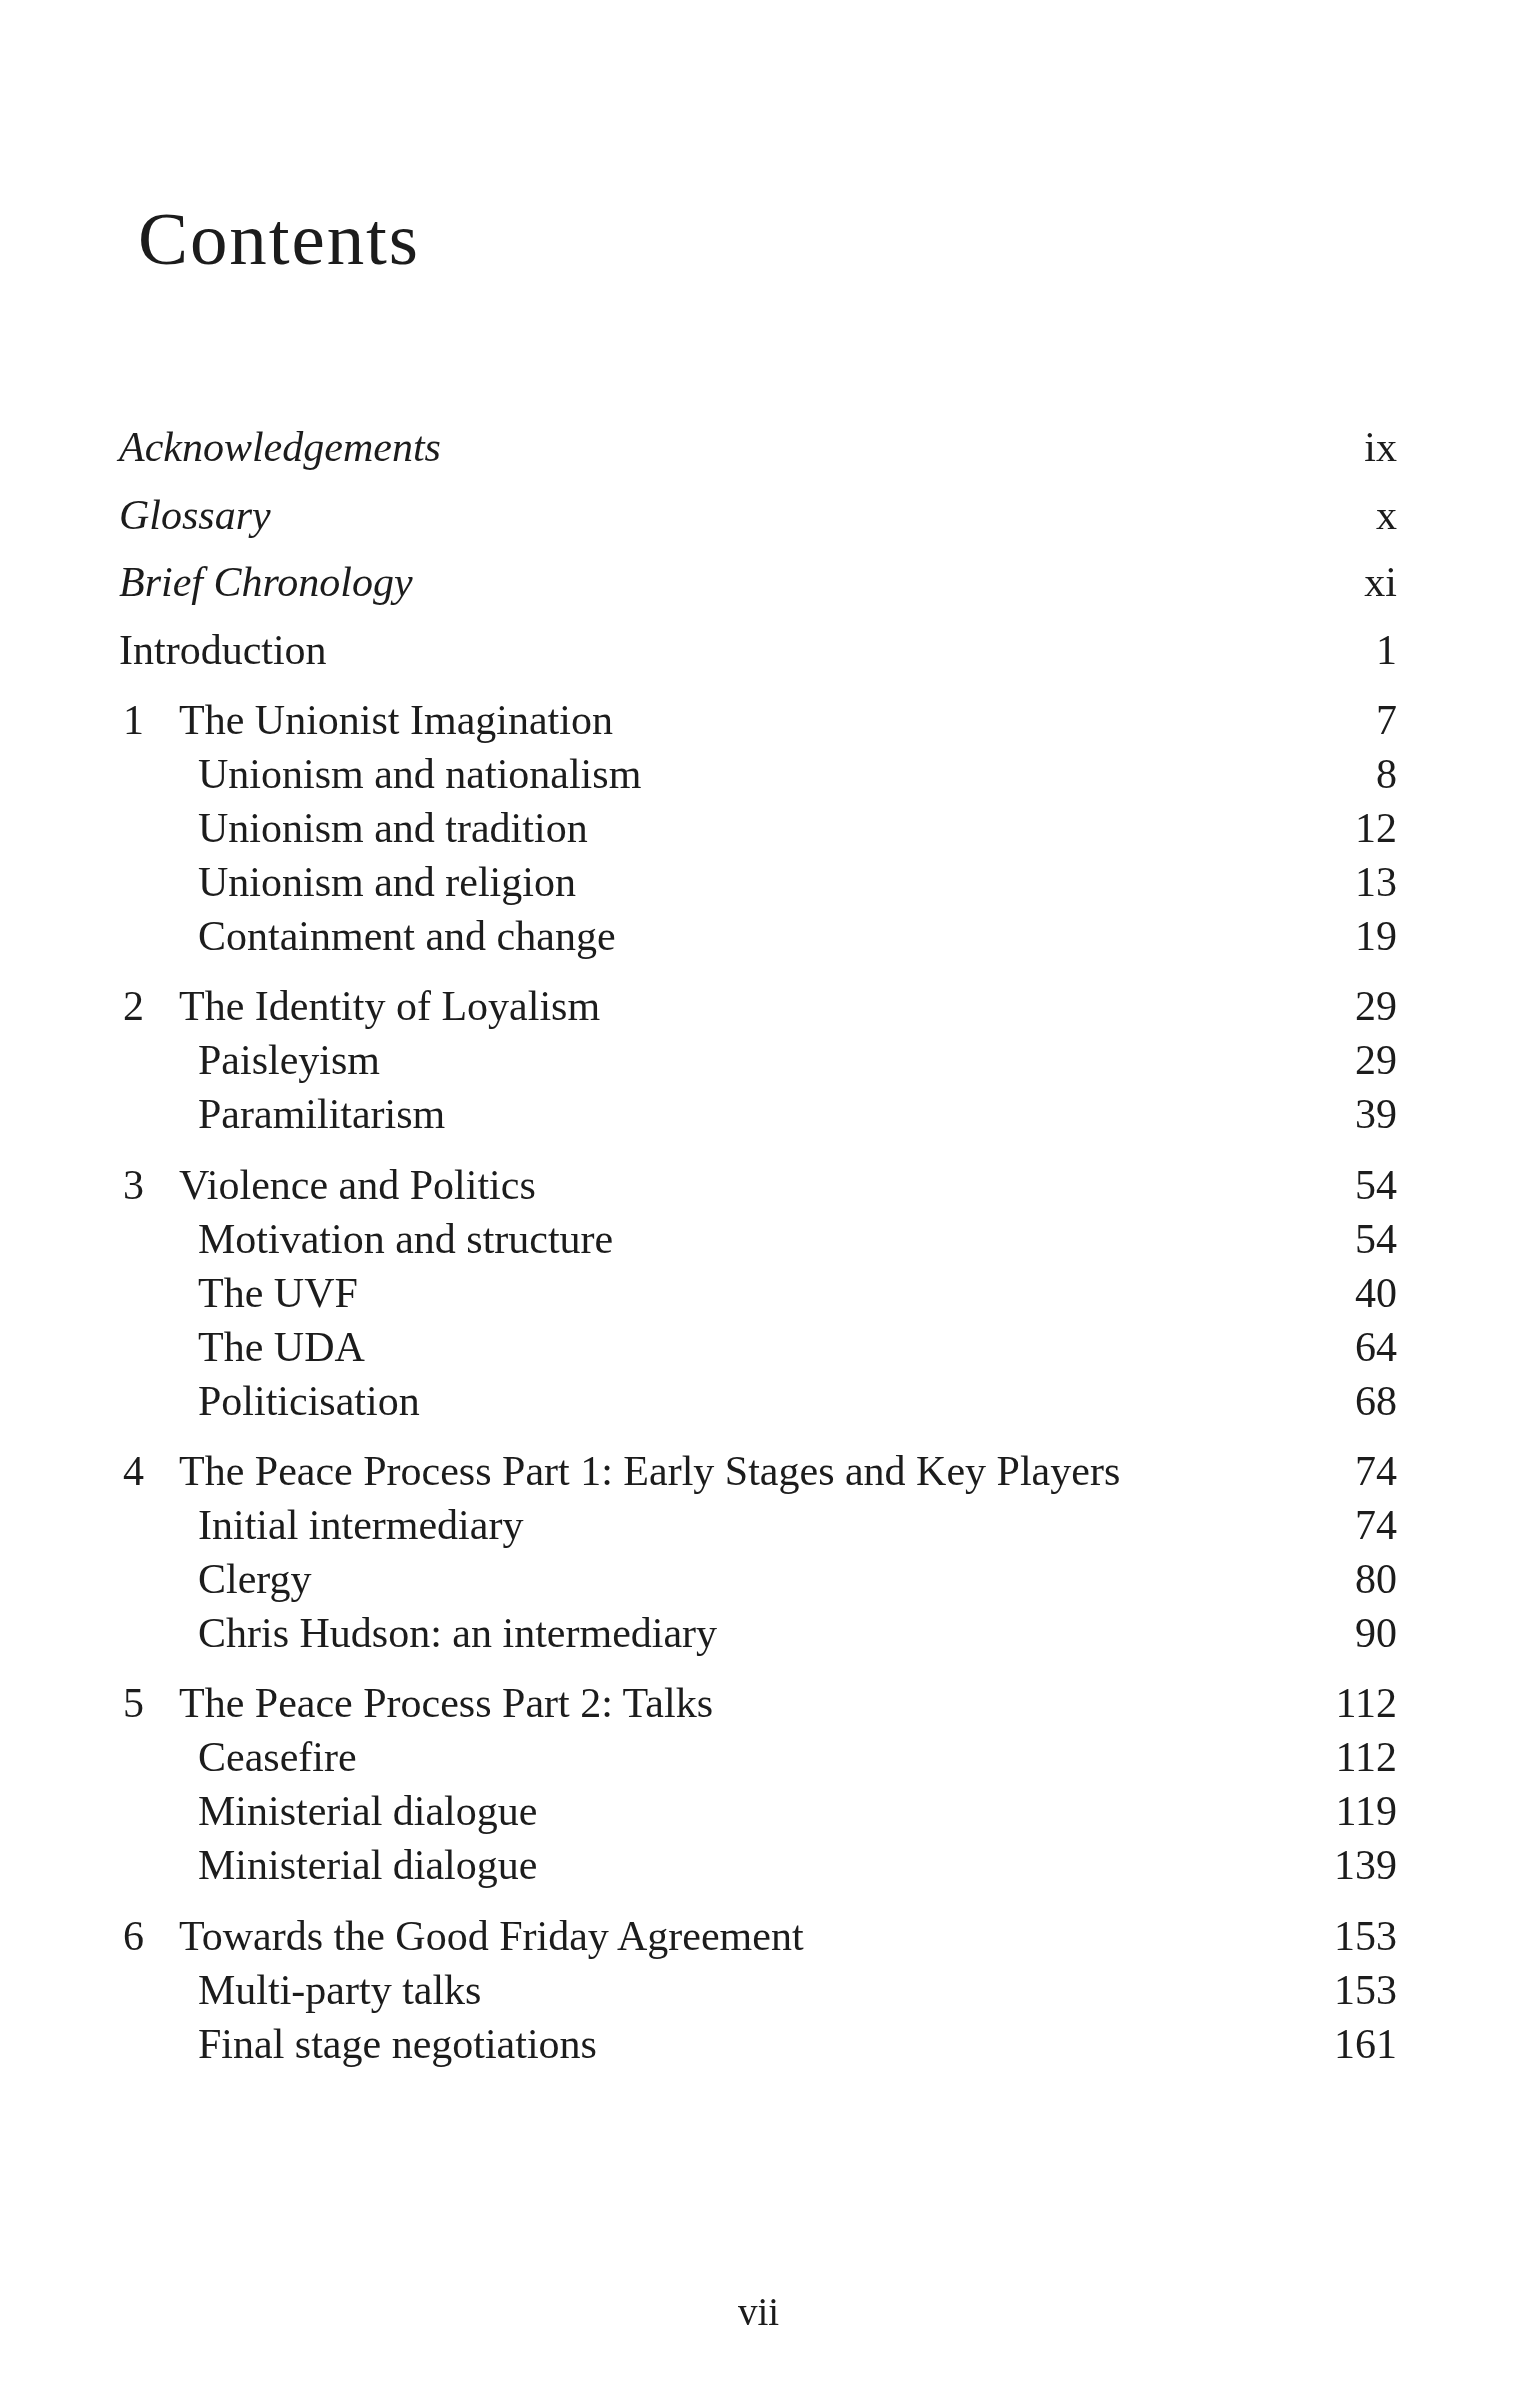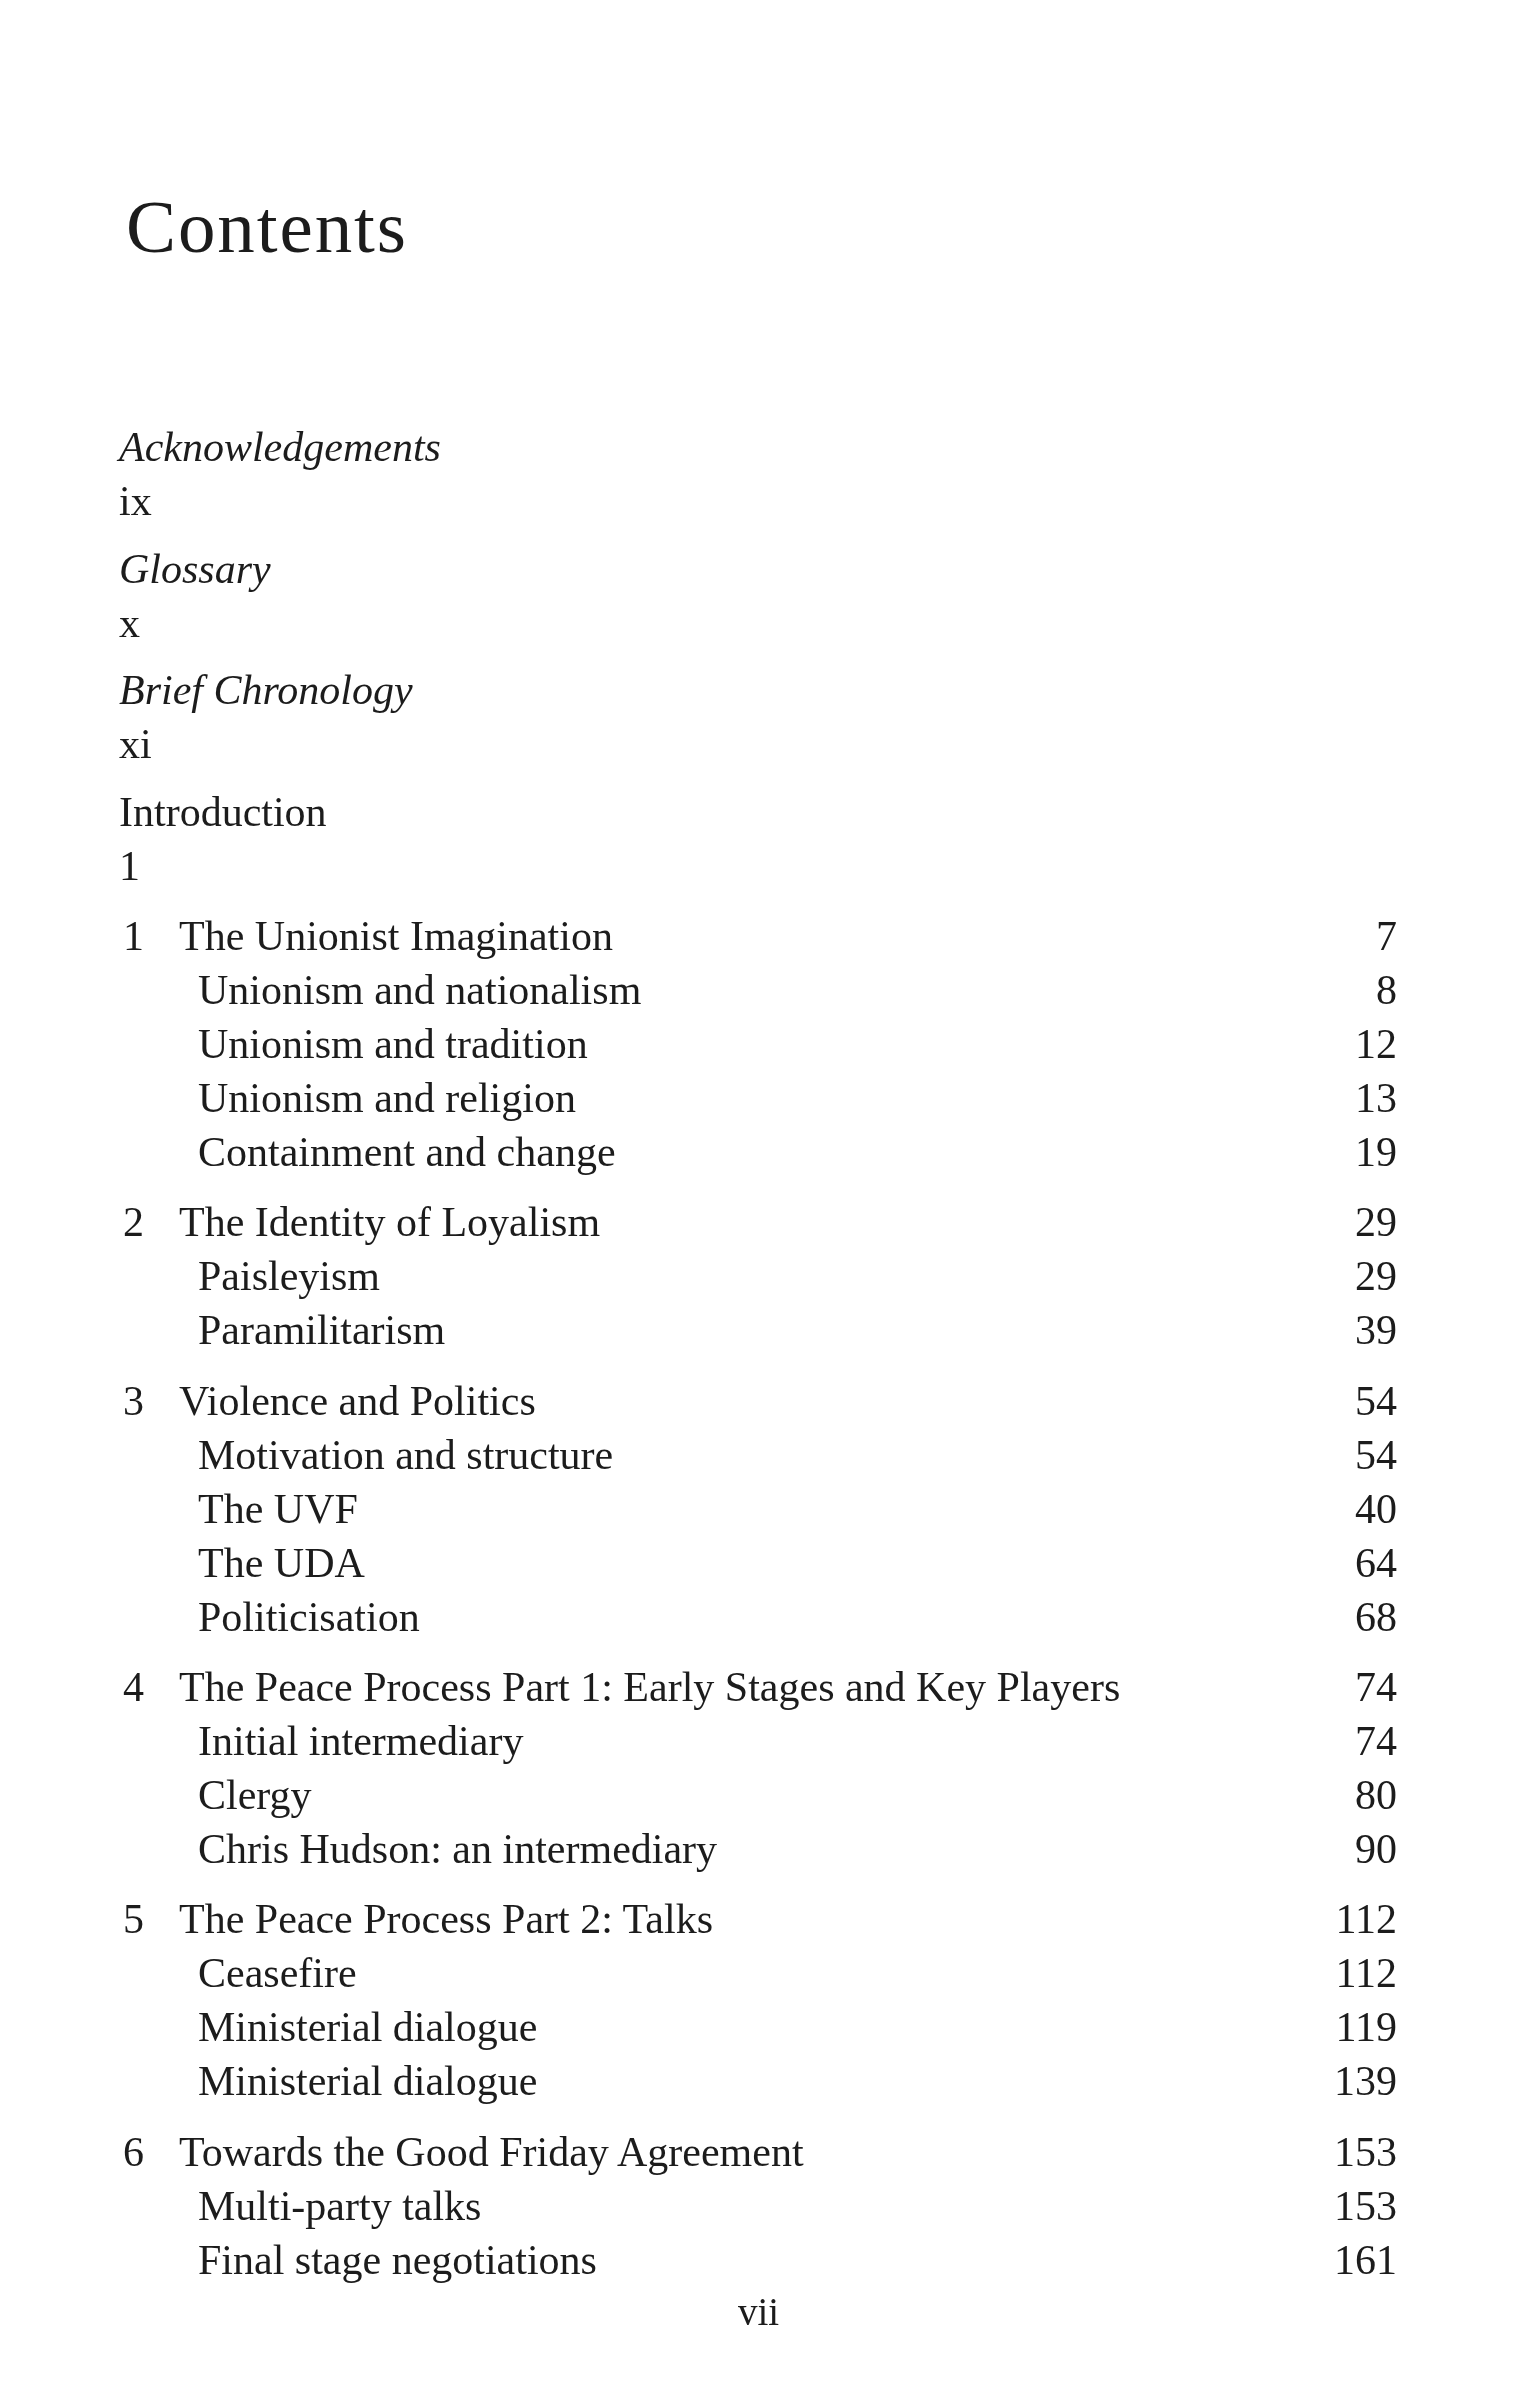--- a/index.html
+++ b/index.html
@@ -6,34 +6,34 @@
   .page {
     position:relative;
     width:1517px; height:2406px;
     background:#ffffff;
     font-family:"Liberation Serif","DejaVu Serif",serif;
     color:#1c1c1c;
     overflow:hidden;
   }
   .title {
     position:absolute; left:122px; top:185px;
-    margin:4px; font-size:75px; line-height:1; font-weight:400;
+    margin:16px; font-size:75px; line-height:1; font-weight:400;
     letter-spacing:1.9px;
     font-family:Liberation Serif, serif;
   }
   .toc {
     position:absolute; left:119px; top:420px; width:1278px;
   }
   .row {
     display:flex; align-items:baseline;
     font-size:42px; line-height:54px;
   }
   .row .label { flex:1 1 auto; padding-right:19.3px; }
   .row .pageno { flex:0 0 auto; text-align:right; white-space:nowrap; }
-  .front-matter .row { margin-bottom:13.5px;flex-direction:column; }
+  .front-matter .row { margin-bottom:13.5px; }
   .front-matter .row:last-child { margin-bottom:12px; }
   .front-matter .row.italic .label { font-style:italic; }
   .chapter-block { margin-top:16.4px; }
   .chapter-row .num {
     flex:0 0 60px; width:60px; box-sizing:border-box; padding-left:3.9px;
   }
   .section-row { padding-left:79px; }
   .footer {
     position:absolute; left:0; right:0; top:2248px;
     text-align:center; font-size:39px; line-height:48px;margin-top:40px;

